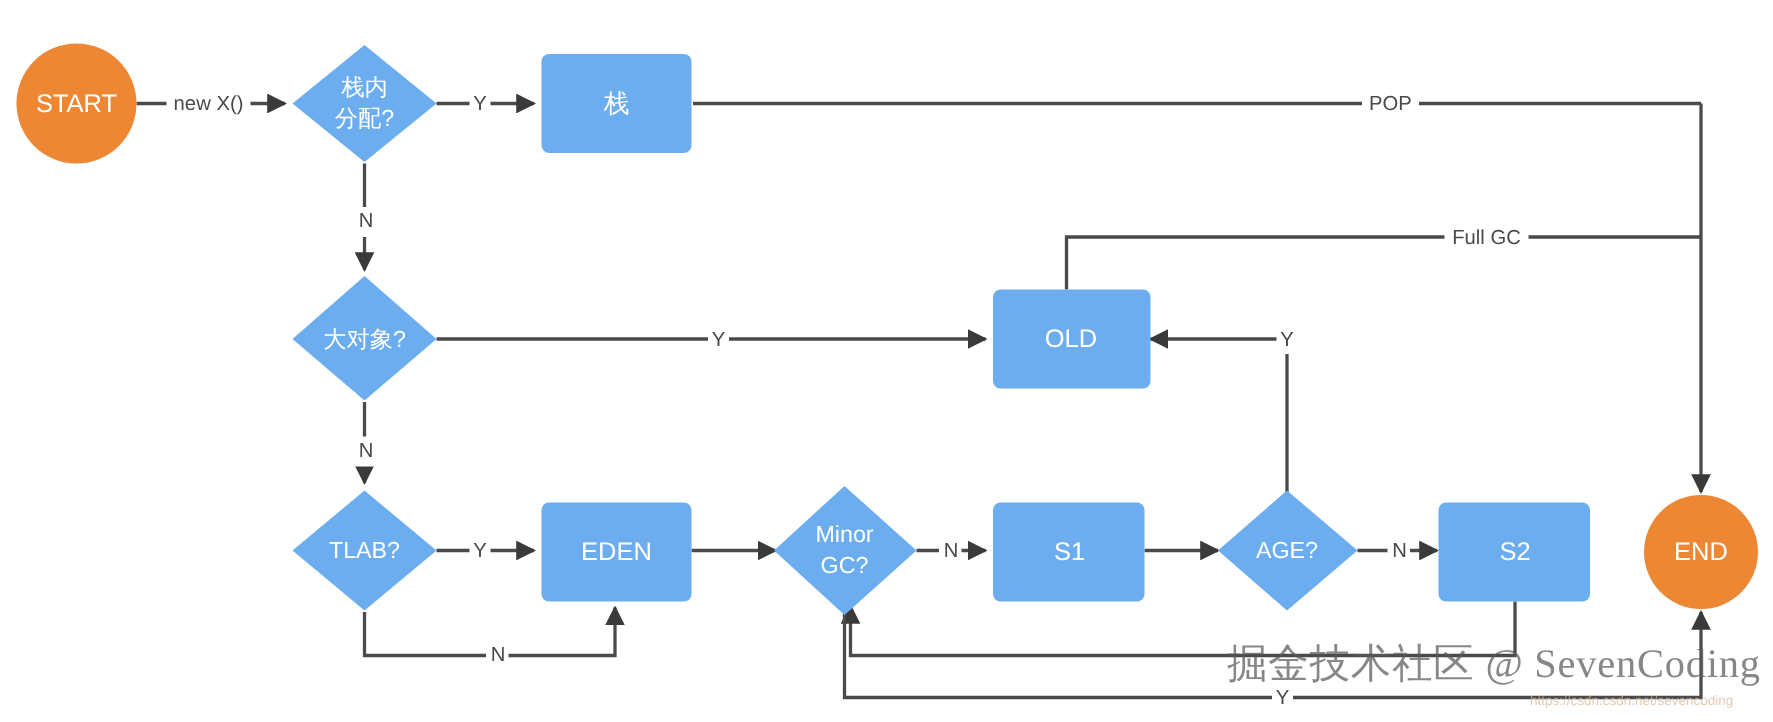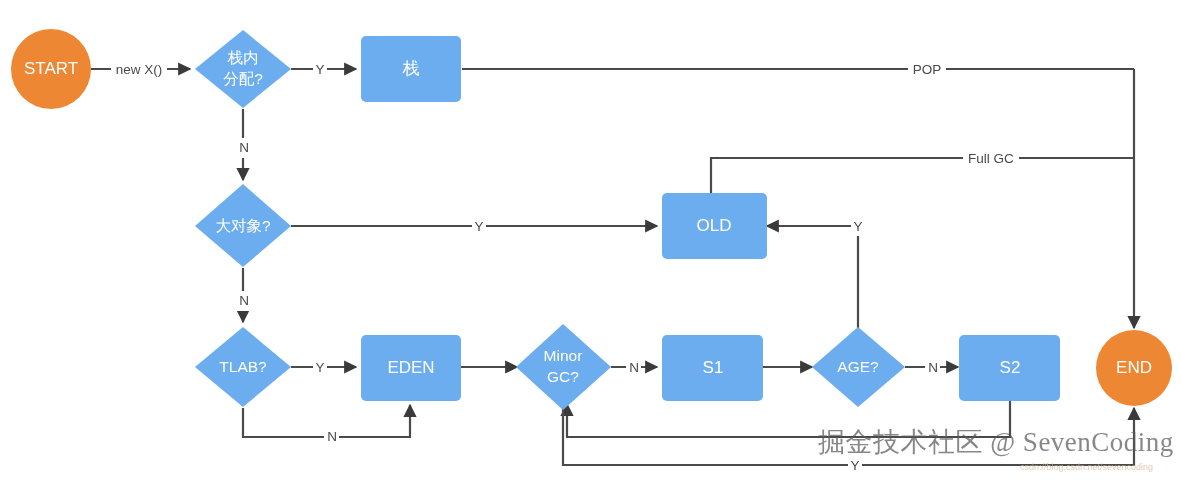--- a/index.html
+++ b/index.html
@@ -235,15 +235,15 @@
       <rect class="edge-label-bg" x="851" y="216" width="14" height="20"></rect>
       <text class="edge-label" x="858" y="227">Y</text>
 
       <rect class="edge-label-bg" x="848" y="455" width="14" height="20"></rect>
       <text class="edge-label" x="855" y="466">Y</text>
 
     </g>
   </svg>
 
   <div class="watermark">掘金技术社区 @ SevenCoding</div>
-  <div class="watermark-sub">csdn://blog.csdn.net/sevencoding</div>
+  <div class="watermark-sub">https://csdn.csdn.net/sevencoding</div>
 
 </div>
 
 </body></html>

